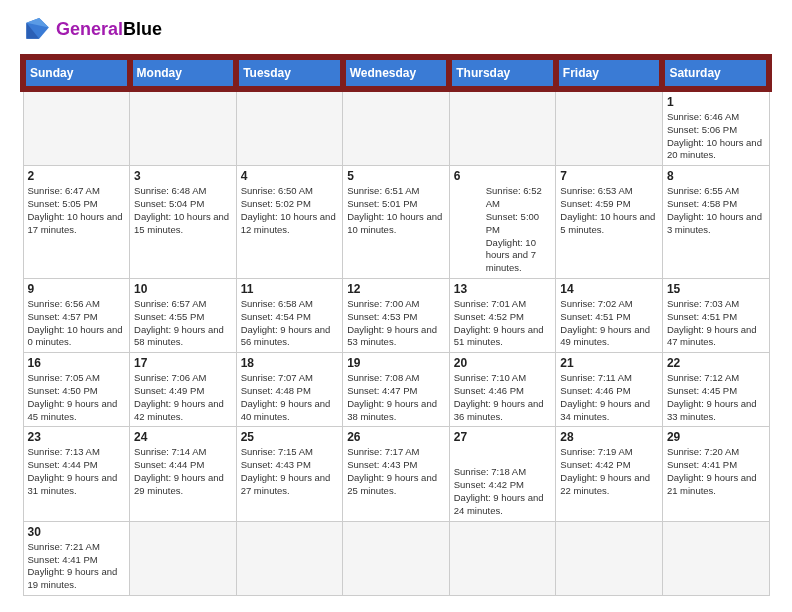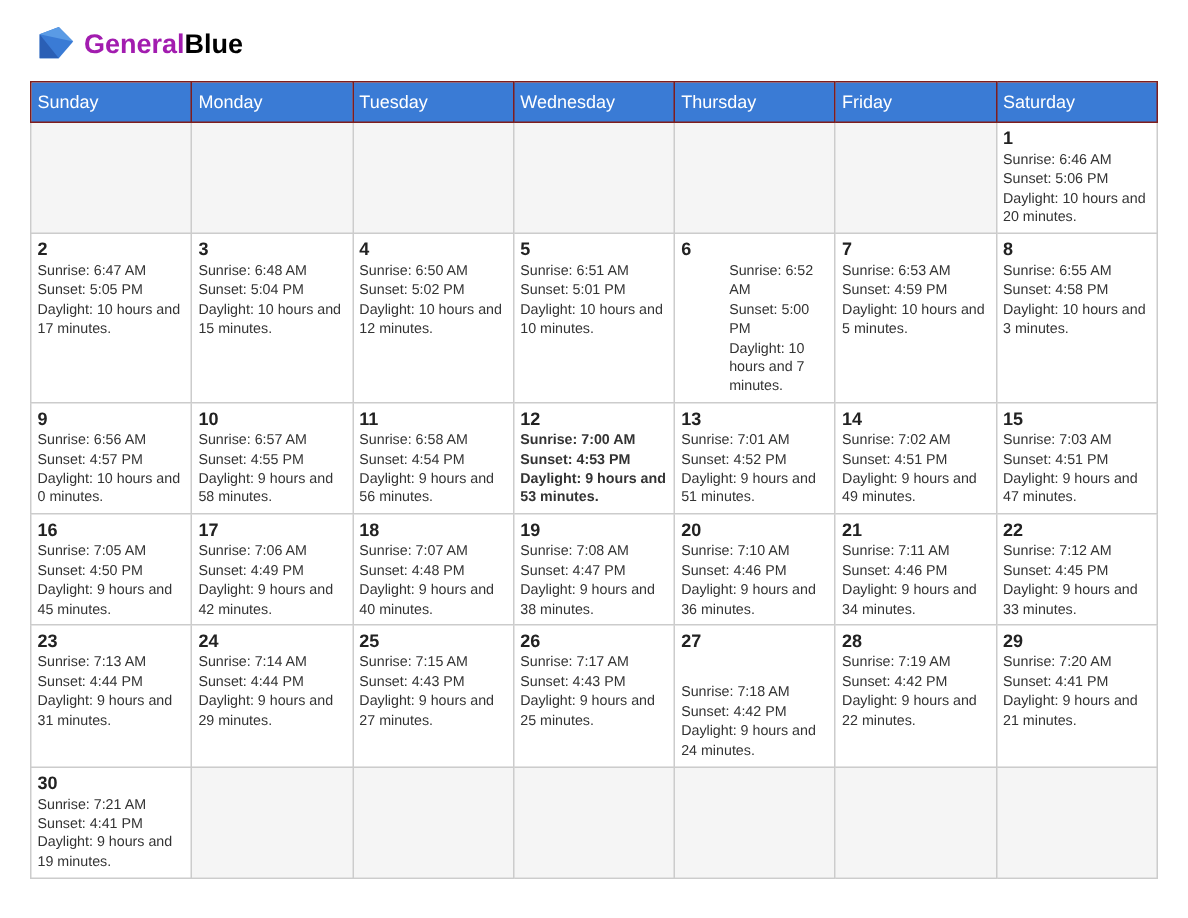--- a/index.html
+++ b/index.html
@@ -46,24 +46,24 @@
     }
     .calendar {
       width: 100%;
       border-collapse: collapse;
       border: 1px solid #ccc;
     }
     .calendar th {
       background: #3a7bd5;
       color: #fff;
       font-size: 12px;
-      font-weight: normal;
+      font-weight: bold;
       padding: 6px 4px;
       text-align: left;
-      border: 1px solid #7f1d1d;
+      border: 6px solid #7f1d1d;
     }
     .calendar td {
       vertical-align: top;
       border: 1px solid #ccc;
       padding: 3px 4px;
       width: calc(100% / 7);
       min-height: 70px;
       font-size: 10px;
       color: #333;
       background: #fff;
@@ -192,21 +192,21 @@
 Daylight: 9 hours and 58 minutes.</div>
           </td>
           <td>
             <span class="day-number">11</span>
             <div class="day-info" style="white-space: pre-line;">Sunrise: 6:58 AM
 Sunset: 4:54 PM
 Daylight: 9 hours and 56 minutes.</div>
           </td>
           <td>
             <span class="day-number">12</span>
-            <div class="day-info" style="white-space: pre-line; font-weight: bold;">Sunrise: 7:00 AM
+            <div class="day-info" style="white-space: pre-line;">Sunrise: 7:00 AM
 Sunset: 4:53 PM
 Daylight: 9 hours and 53 minutes.</div>
           </td>
           <td>
             <span class="day-number">13</span>
             <div class="day-info" style="white-space: pre-line;">Sunrise: 7:01 AM
 Sunset: 4:52 PM
 Daylight: 9 hours and 51 minutes.</div>
           </td>
           <td>

